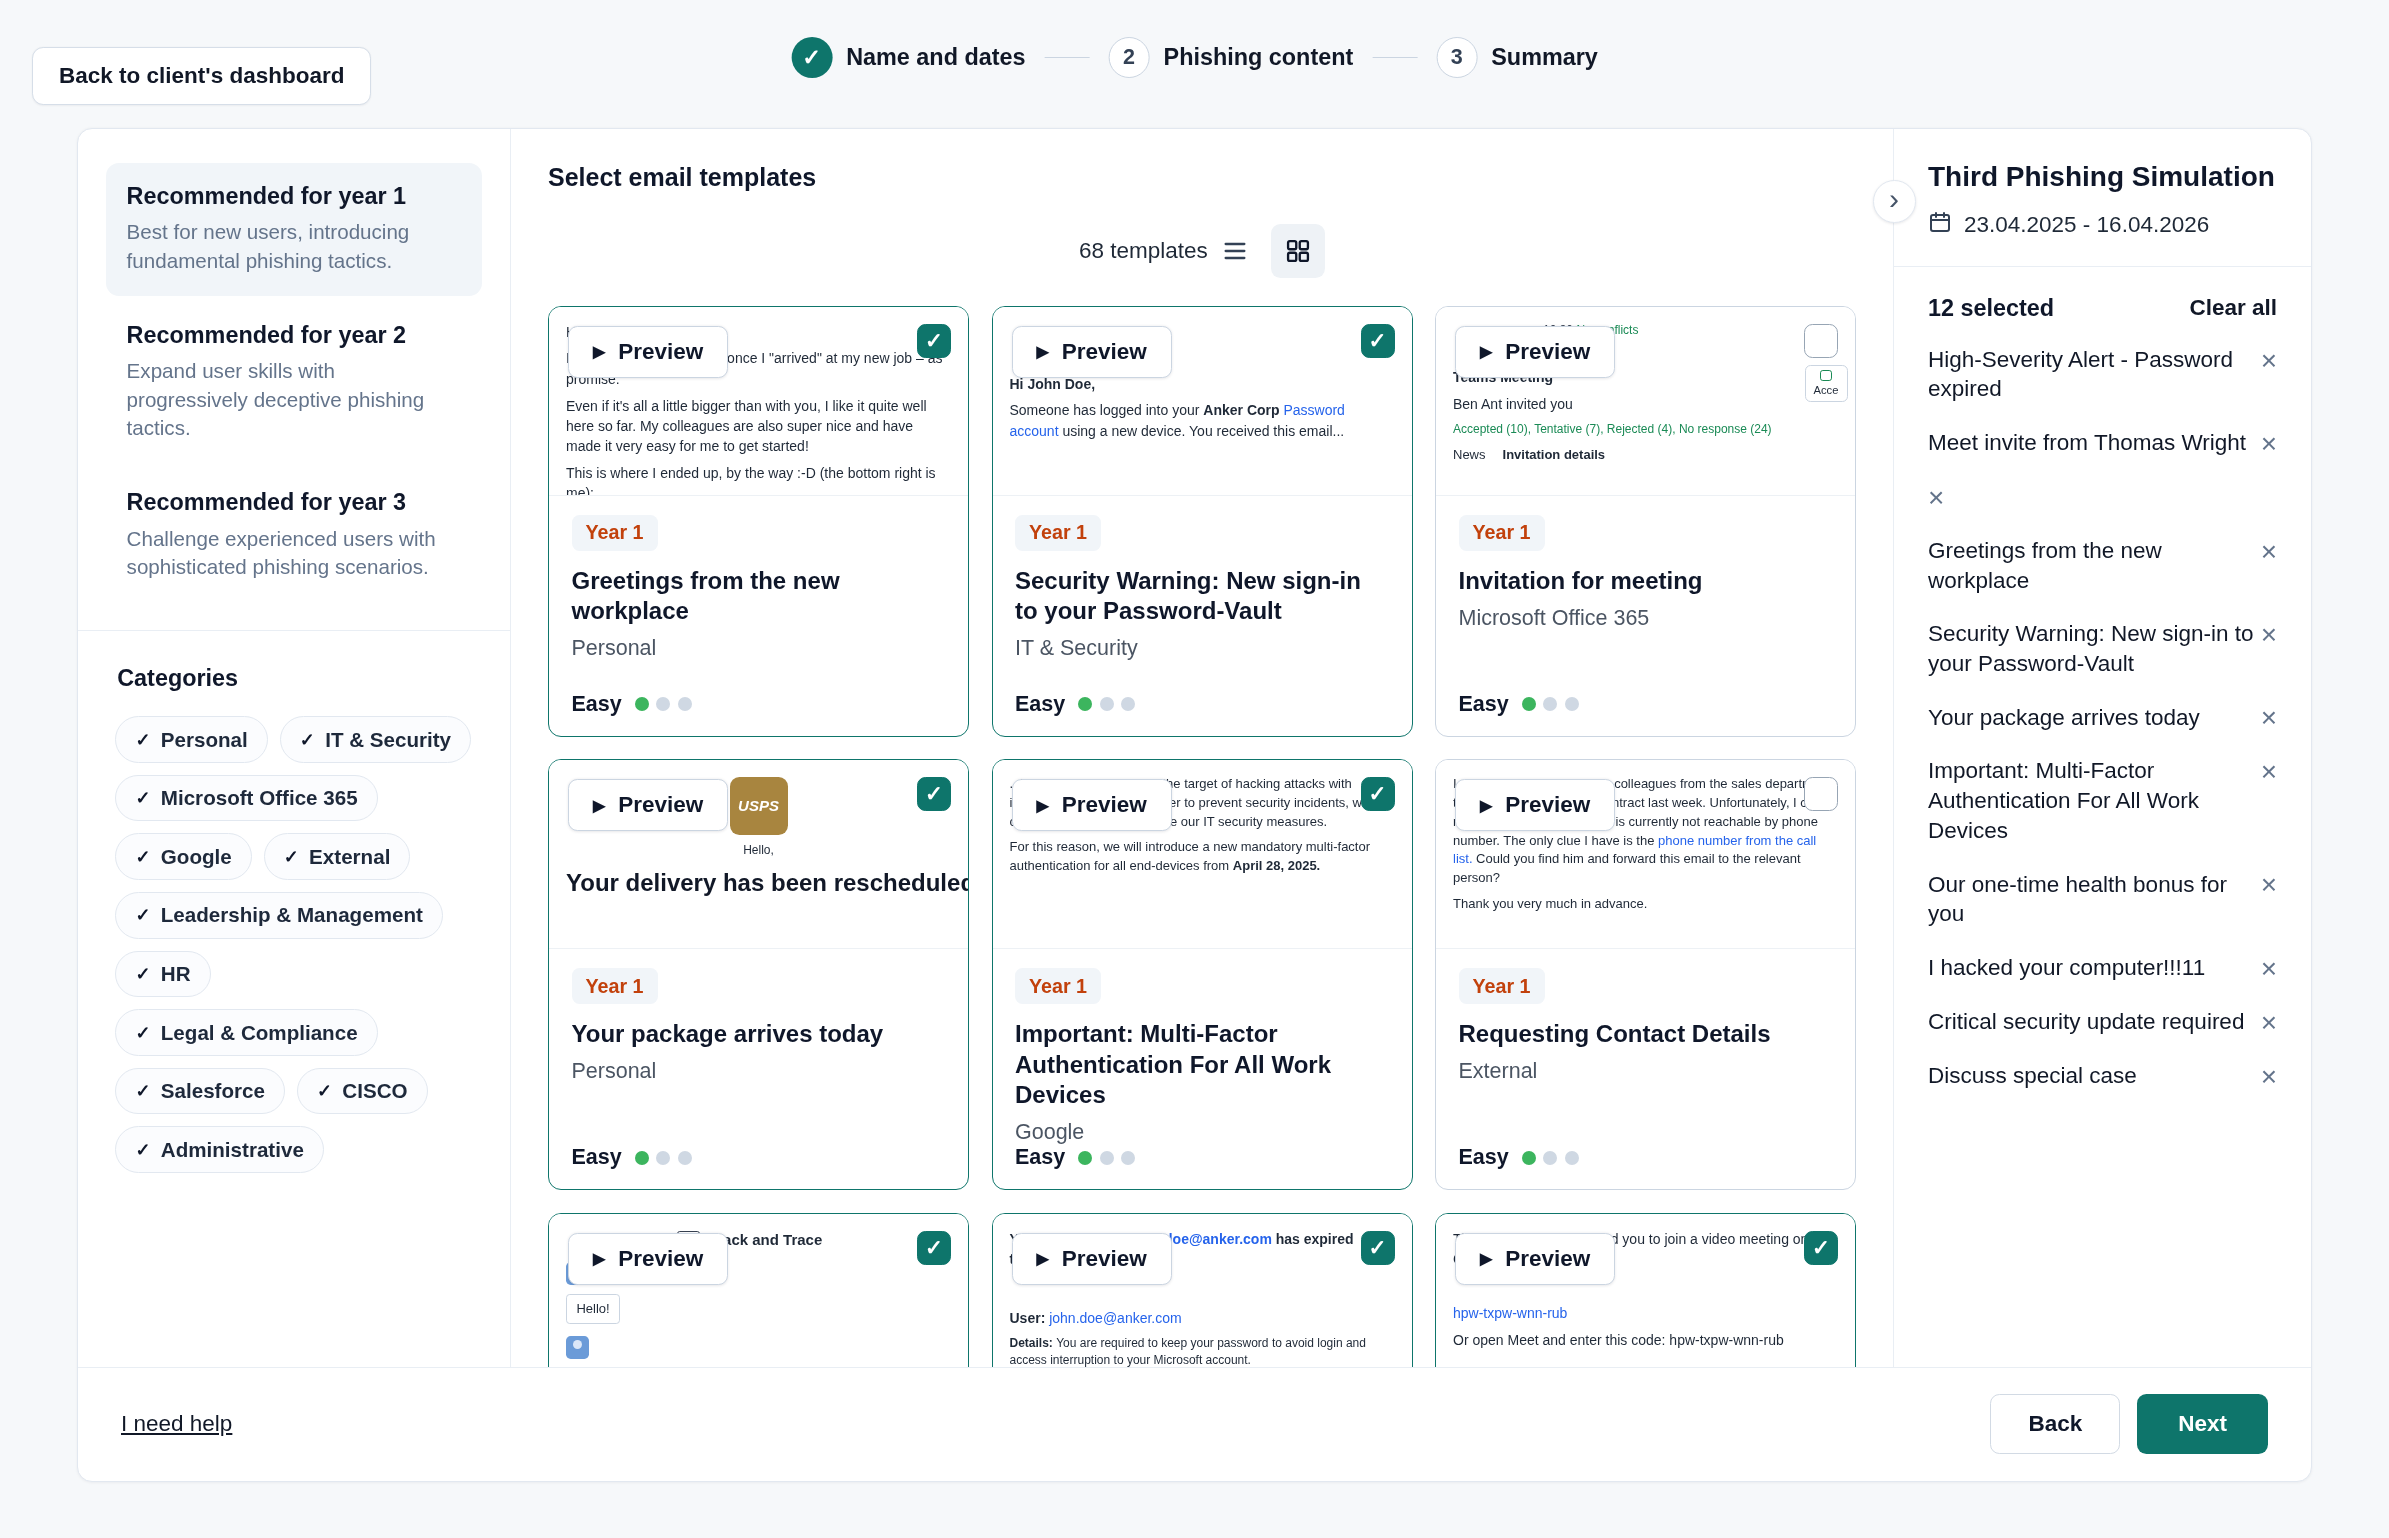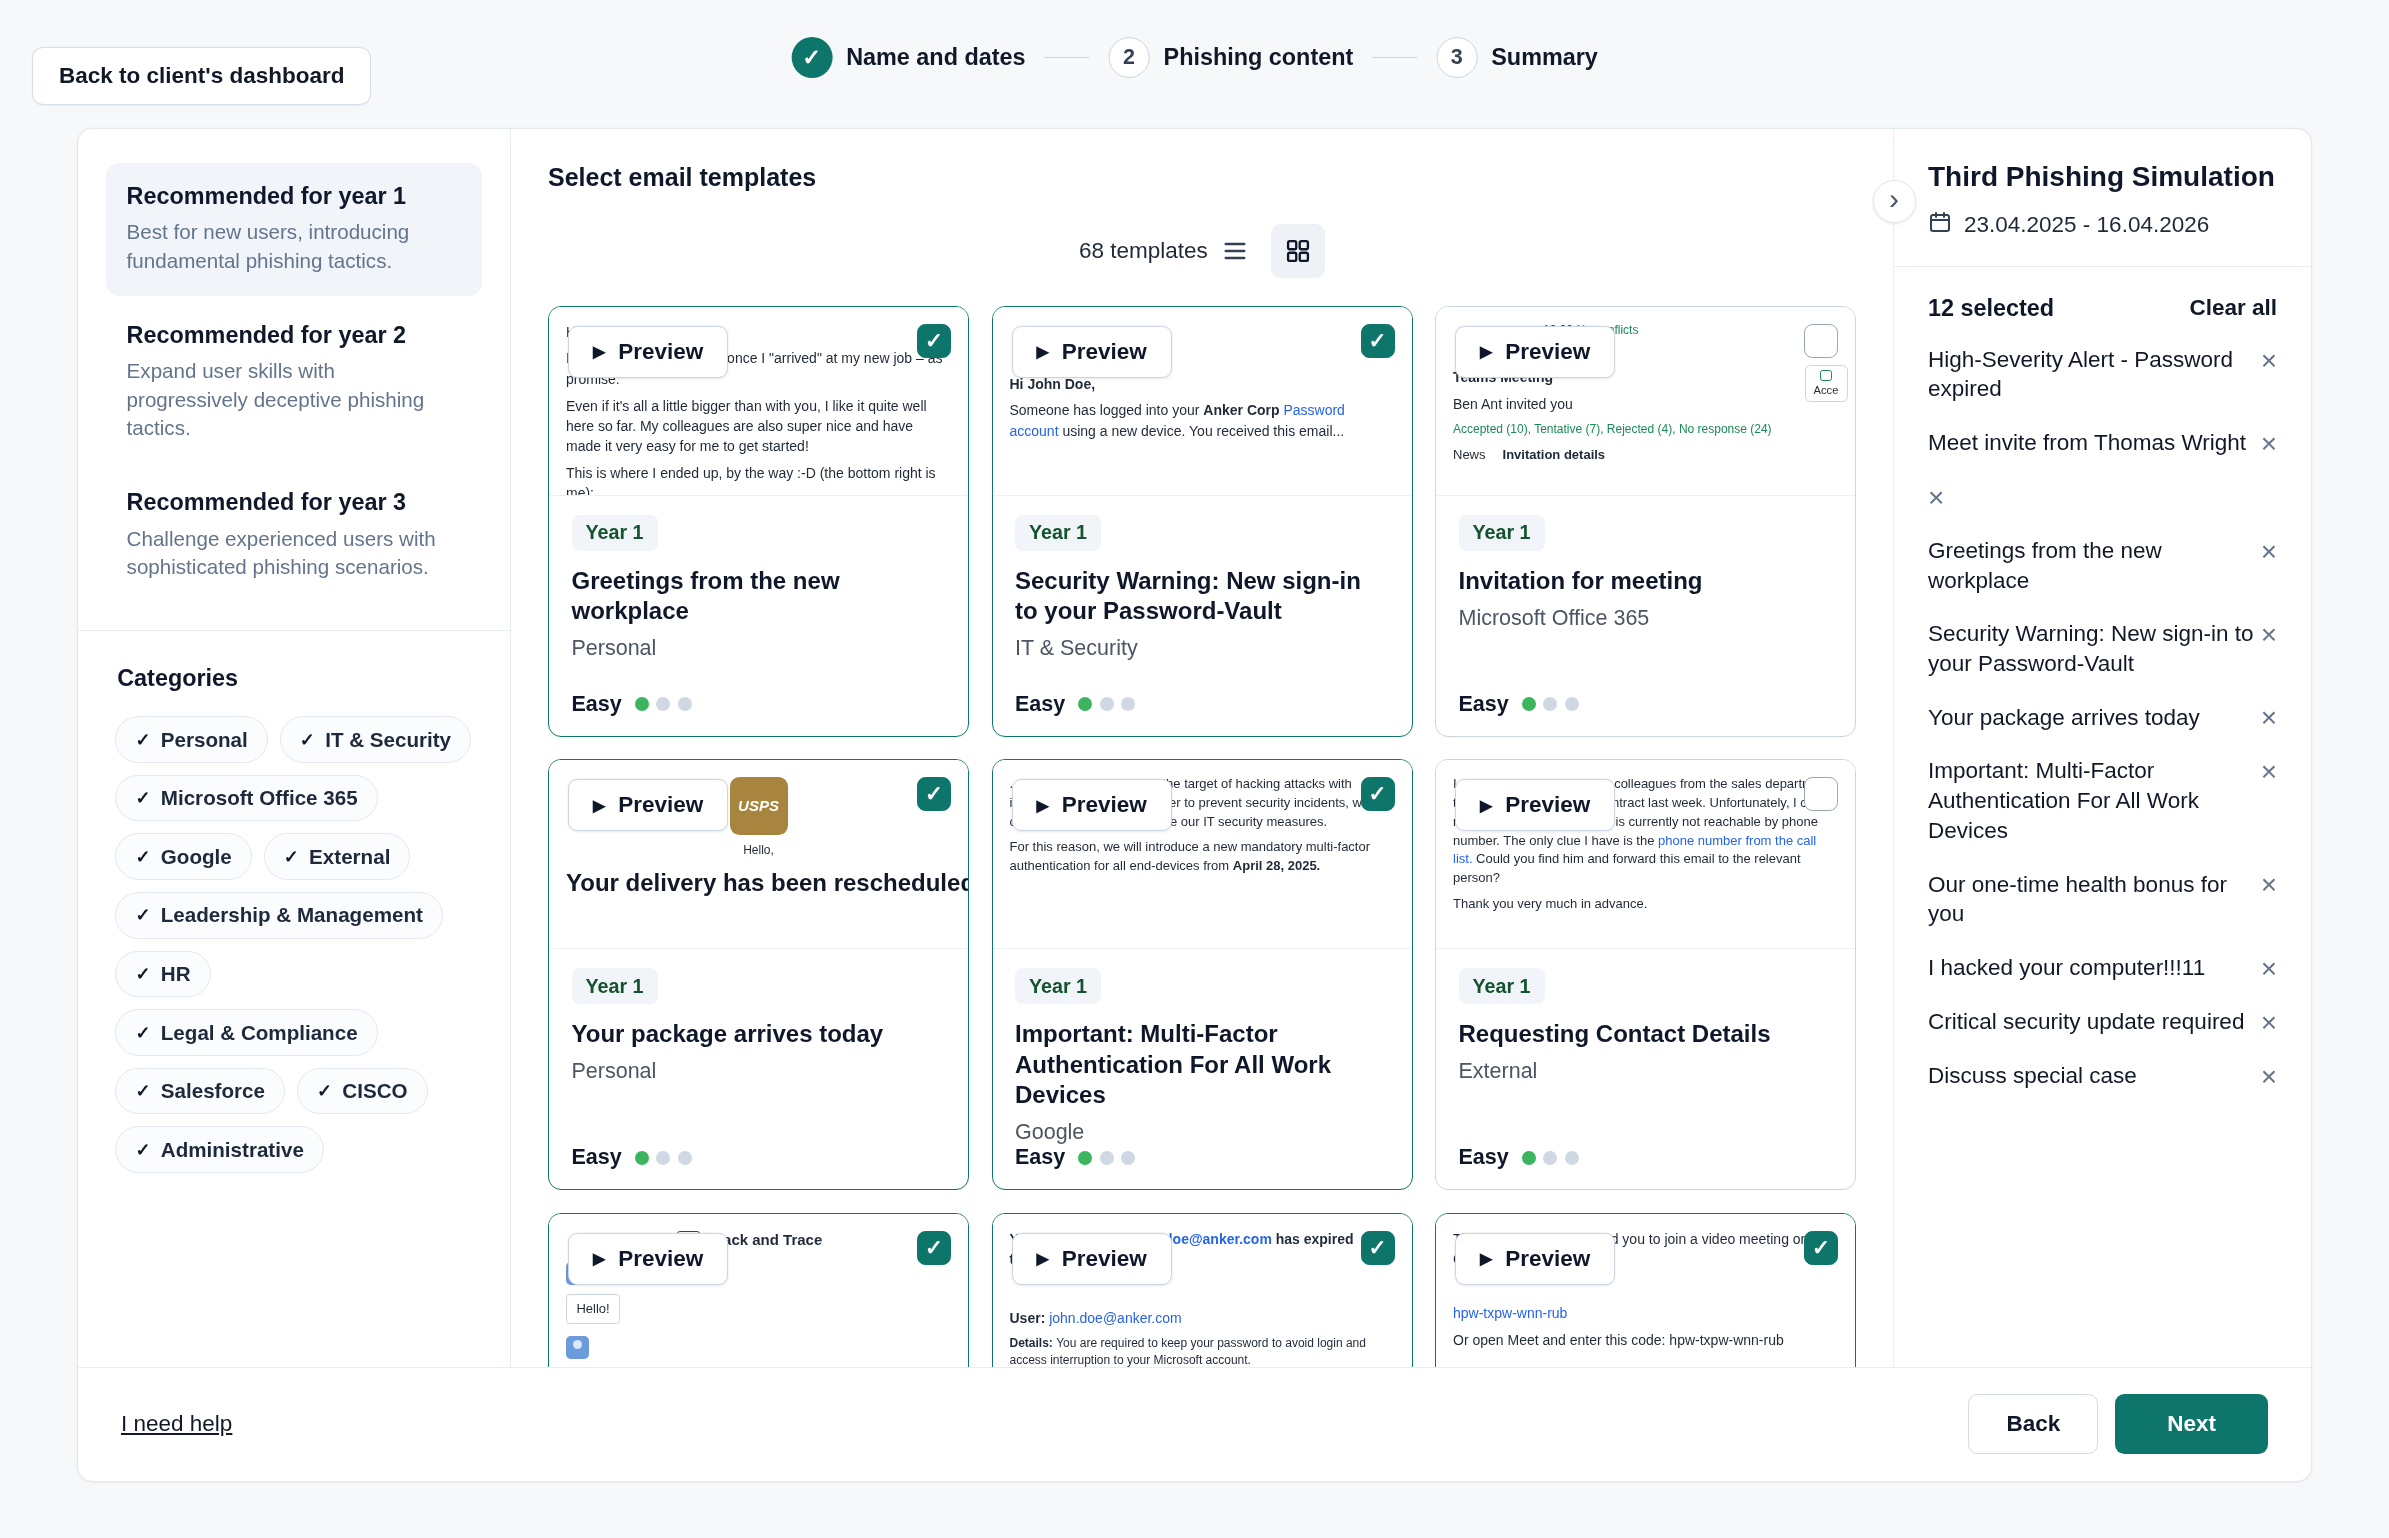--- a/index.html
+++ b/index.html
@@ -77,21 +77,21 @@
   }
   .preview-btn .play { font-size:16px; }
   .cbox {
     position:absolute; top:17px; right:17px; z-index:3; width:34px; height:34px;
     border-radius:8.4px; display:grid; place-items:center; font-size:21.5px; font-weight:700; cursor:pointer;
   }
   .cbox.checked { background:#0e756b; border:1.9px solid #0e756b; color:#fff; }
   .cbox.un { background:#fff; border:1.9px solid #97a5b4; color:transparent; }
 
   .card-body { flex:1; display:flex; flex-direction:column; padding:19px 22.5px 17px; }
-  .badge { align-self:flex-start; background:#f1f5f9; border-radius:7.5px; padding:6.6px 14px; font-size:19.7px; font-weight:700; color:#14532d; }
+  .badge { align-self:flex-start; background:#f1f5f9; border-radius:7.5px; padding:6.6px 14px; font-size:19.7px; font-weight:700; color:#c2410c; }
   .card-title { margin-top:15px; font-size:24px; font-weight:700; line-height:1.27; }
   .card-cat { margin-top:9.4px; font-size:21.5px; color:#4b5563; }
   .diff-row { margin-top:auto; display:flex; align-items:center; padding-bottom:1.9px; }
   .diff-label { font-size:21.5px; font-weight:700; margin-right:13px; }
   .dot { width:14px; height:14px; border-radius:50%; background:#cfd8e3; margin-right:7.5px; }
   .dot.on { background:#3cb55e; }
 
   
   .mini { font-size:14px; color:#1f2937; line-height:1.45; }
   .mini .t { margin-bottom:6.6px; }
@@ -133,21 +133,21 @@
   .sel-x { font-size:28px; color:#64748b; cursor:pointer; line-height:1; background:none; border:none; font-family:inherit; padding-top:1.9px; }
   .cadence-box { background:#eafaf0; border-radius:13px; padding:24px 26px; margin-top:13px; }
   .cadence-title { font-size:22.5px; font-weight:700; }
   .cadence-msg { font-size:22.5px; color:#1f2937; margin-top:11.2px; }
 
   
   .bottom-bar { flex:0 0 114px; border-top:0.9px solid #e9eef4; display:flex; align-items:center; padding:0 43px; }
   .help-link { font-size:22.5px; color:#111827; text-decoration:underline; cursor:pointer; }
   .btns { margin-left:auto; display:flex; gap:17px; }
   .btn-back { background:#fff; border:0.9px solid #d2dae4; border-radius:9.4px; padding:16px 37px; font-size:22.5px; font-weight:600; color:#0f172a; cursor:pointer; font-family:inherit; }
-  .btn-next { background:#0e756b; border:none; border-radius:9.4px; padding:16px 52px; font-size:22.5px; font-weight:600; color:#fff; cursor:pointer; font-family:inherit; }
+  .btn-next { background:#0e756b; border:none; border-radius:9.4px; padding:16px 41px; font-size:22.5px; font-weight:600; color:#fff; cursor:pointer; font-family:inherit; }
 </style>
 </head>
 <body>
 
 <div class="topbar">
   <button class="back-btn">Back to client's dashboard</button>
   <div class="stepper">
     <div class="step">
       <span class="step-circle done">✓</span>
       <span class="step-label">Name and dates</span>

